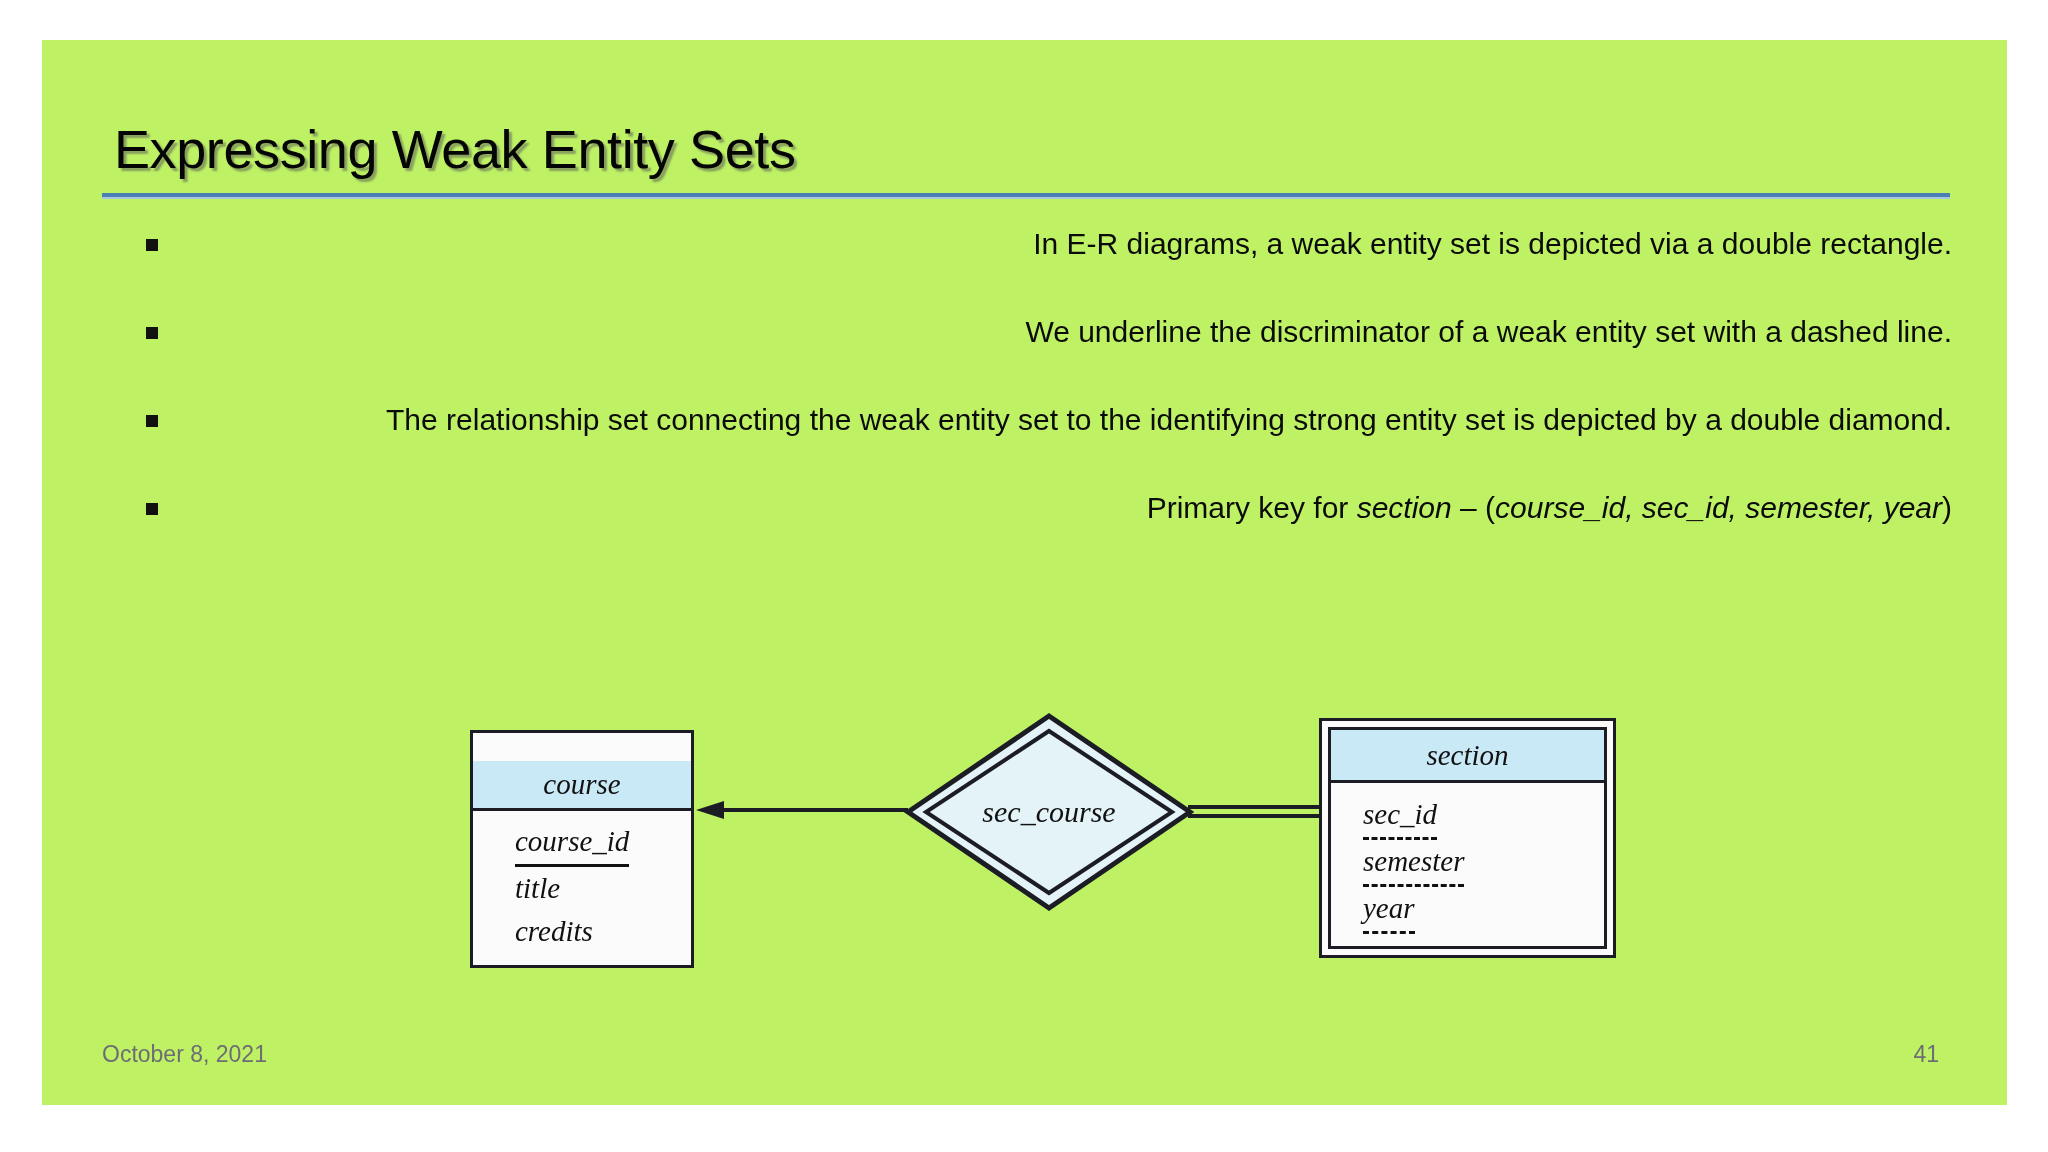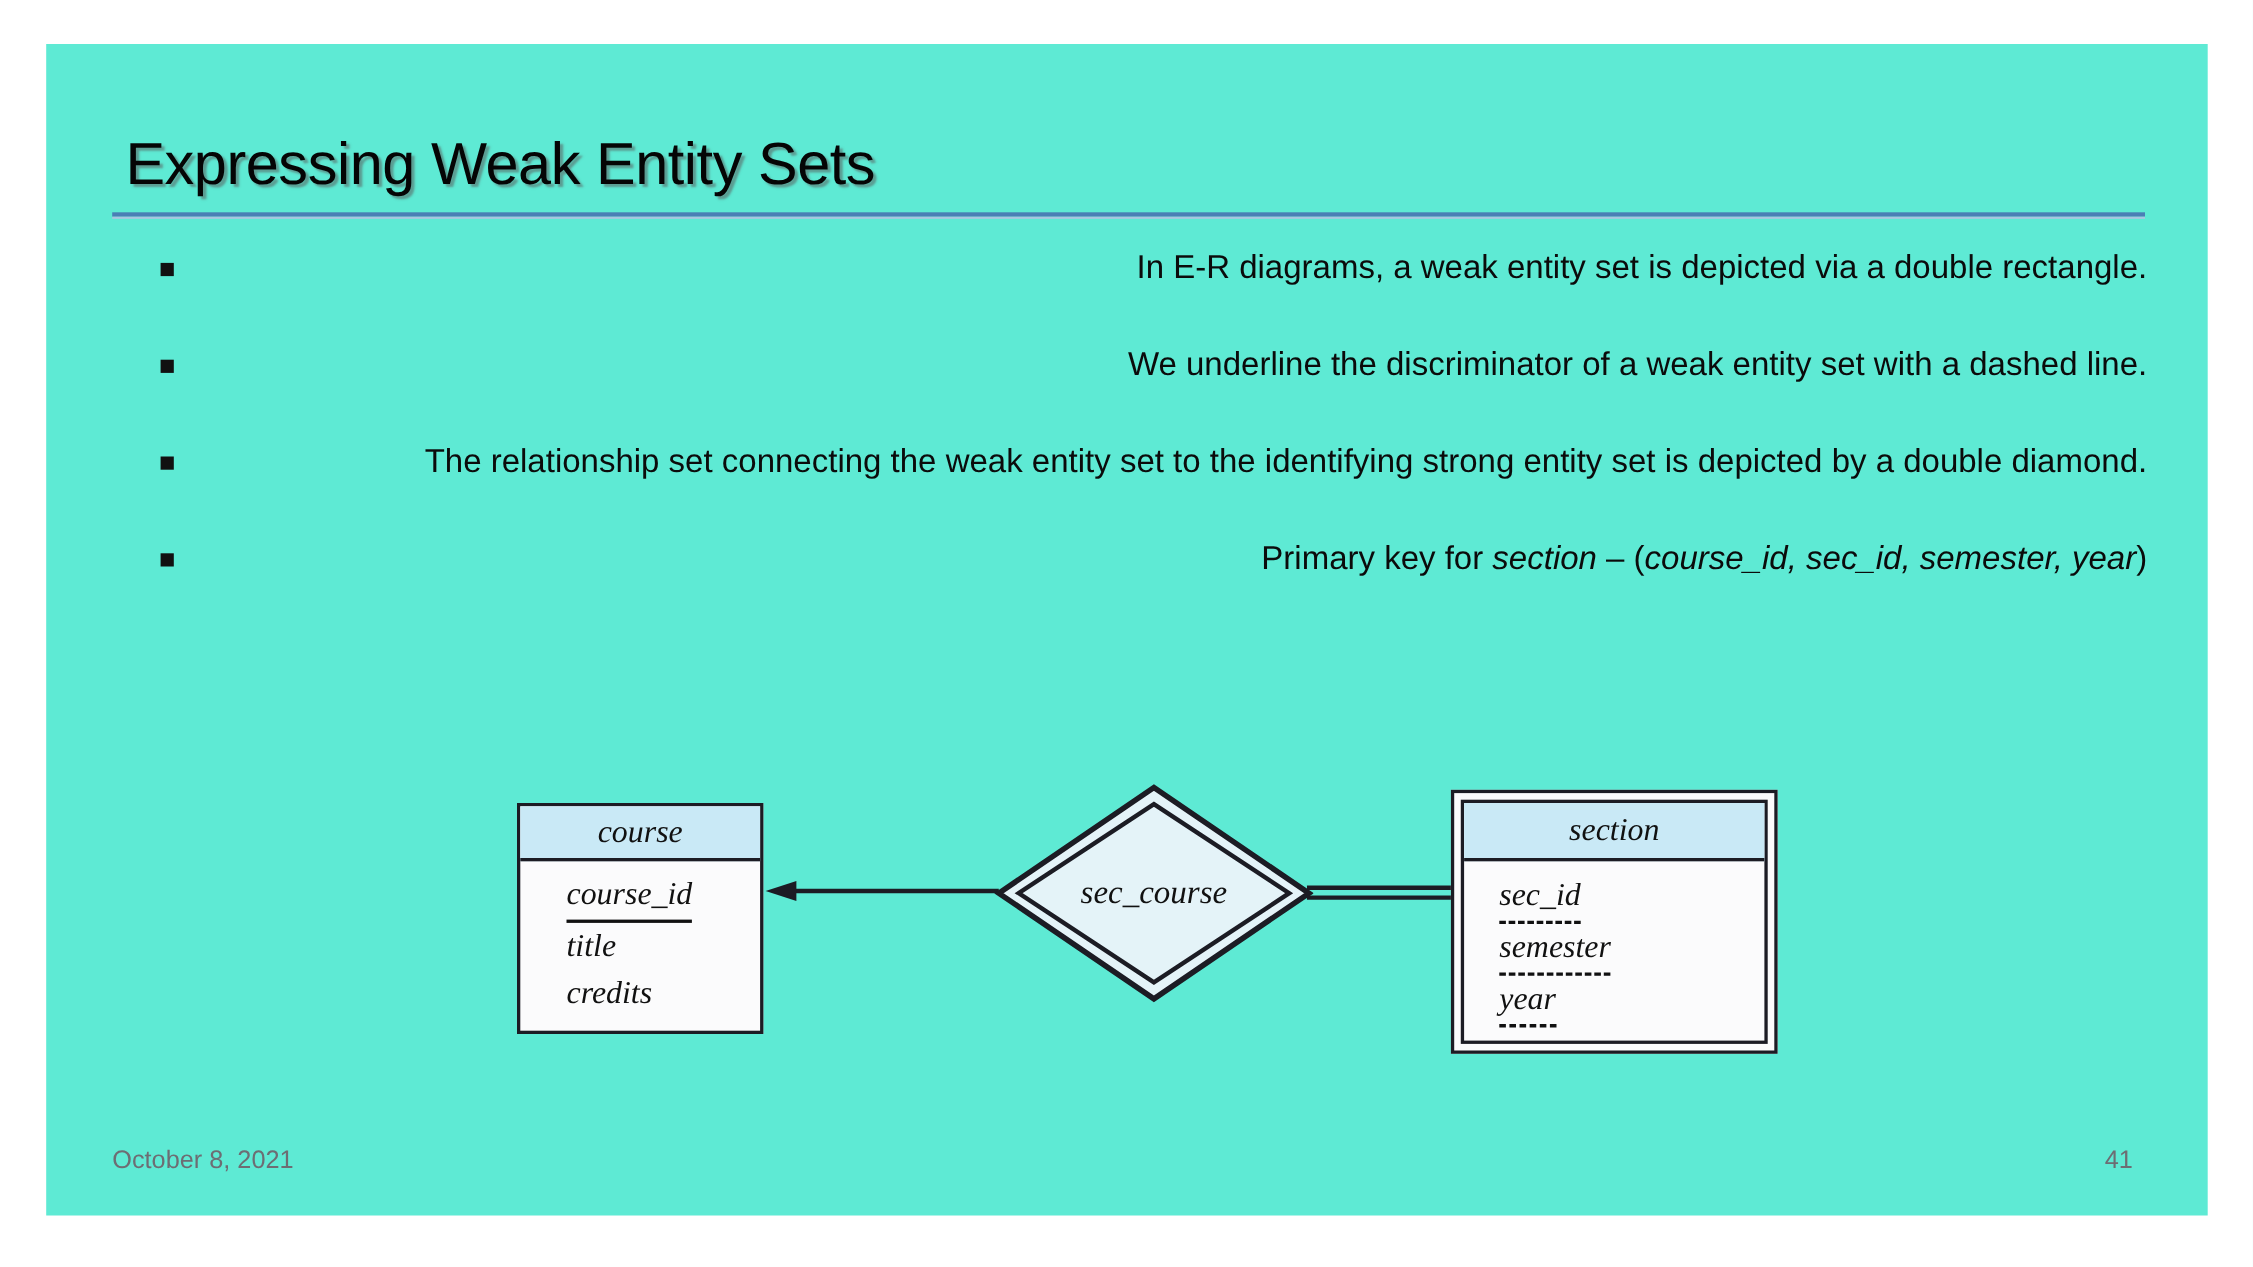--- a/index.html
+++ b/index.html
@@ -14,21 +14,21 @@
     font-family: "Liberation Sans", sans-serif;
   }
 
   
   #slide {
     position: absolute;
     left: 42px;
     top: 40px;
     width: 1965px;
     height: 1065px;
-    background: #5eead4;
+    background: #bef264;
     overflow: hidden;
   }
 
   
   #title {
     position: absolute;
     left: 72px;
     top: 78px;
     font-size: 54px;
     font-weight: 400;
@@ -102,20 +102,21 @@
   }
   #course-header {
     background: #c9e9f6;
     border-bottom: 3px solid #1c1c24;
     text-align: center;
     font-family: "Liberation Serif", serif;
     font-style: italic;
     font-size: 29px;
     line-height: 47px;
     color: #111;
+    margin-top: 28px;
   }
   #course-attrs {
     padding: 9px 0 12px 42px;
     font-family: "Liberation Serif", serif;
     font-style: italic;
     font-size: 29px;
     line-height: 43px;
     color: #111;
   }
   .pk-solid {

